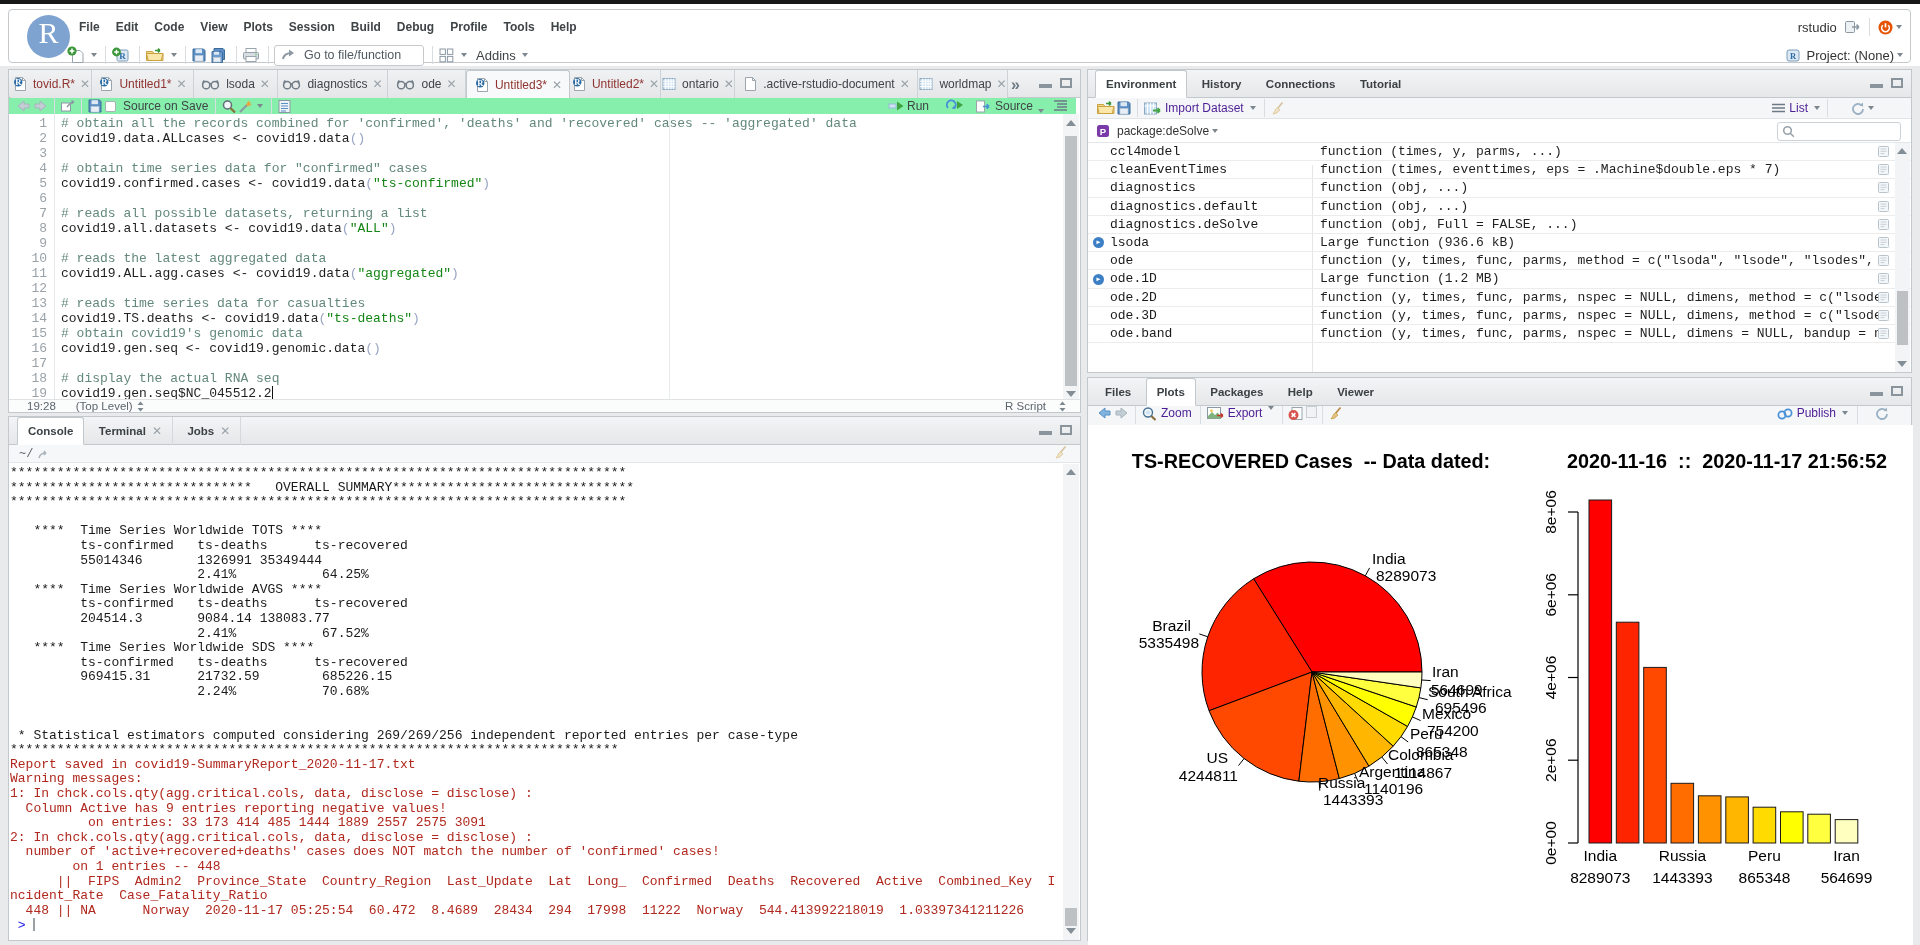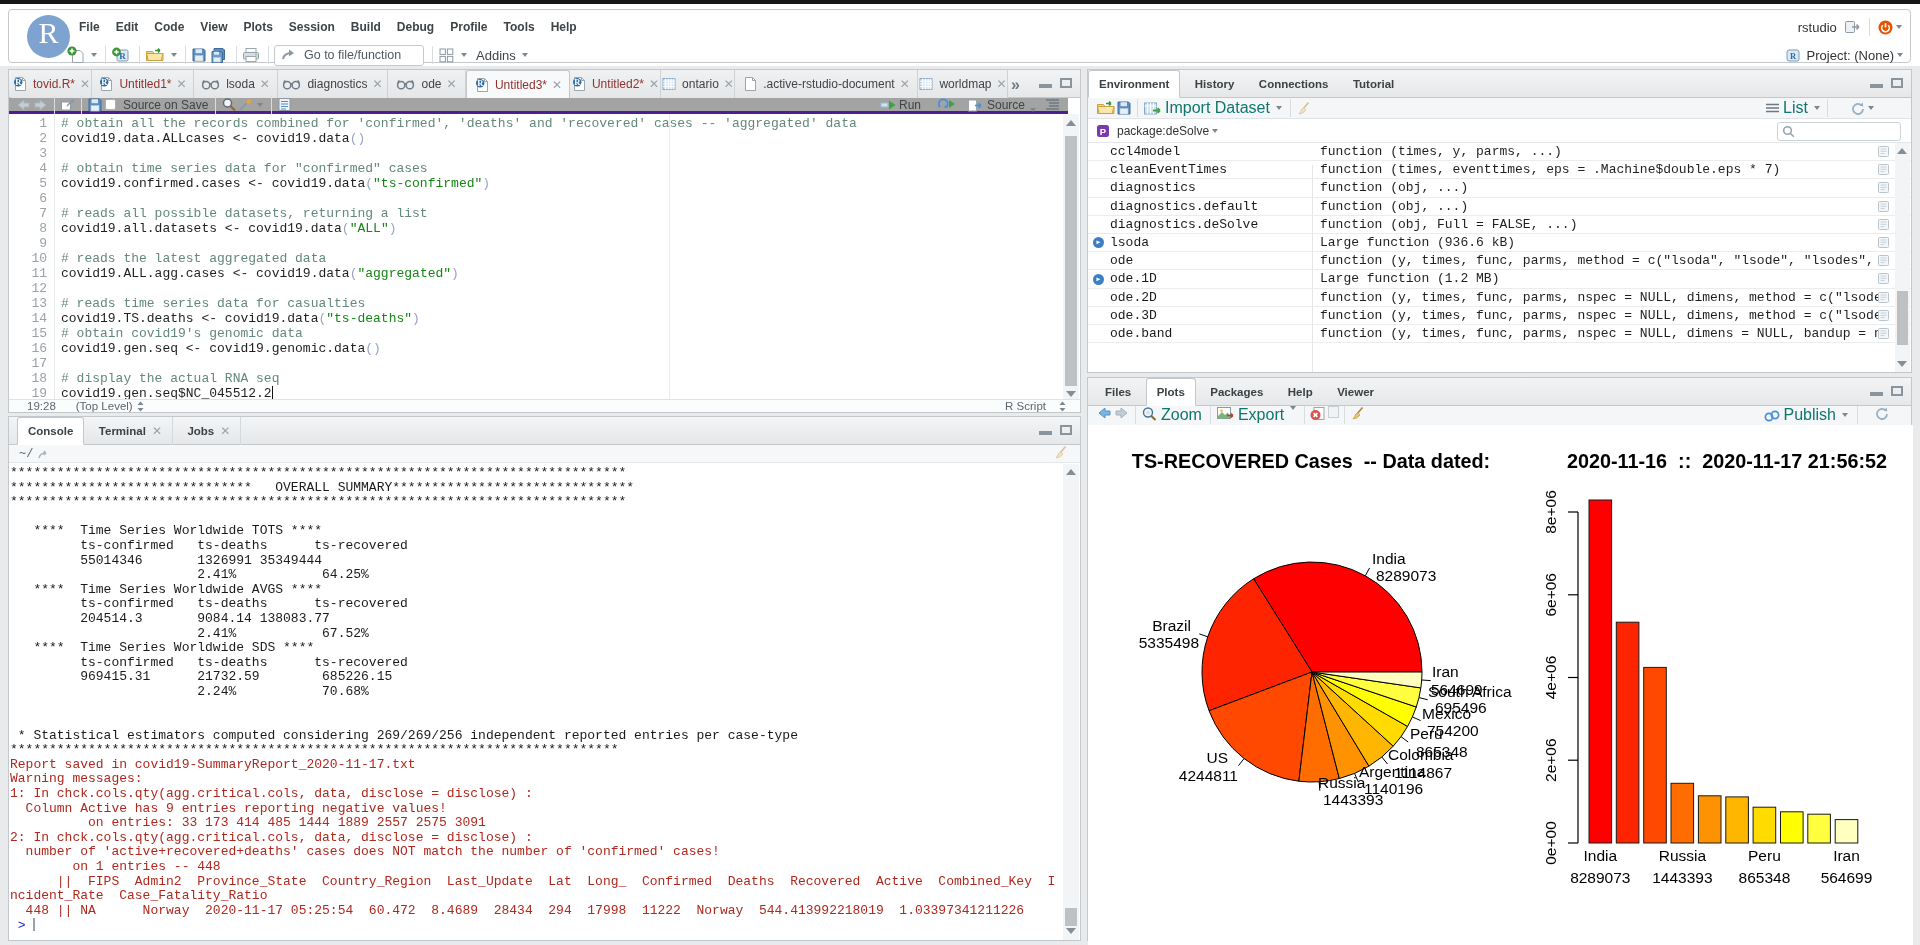--- a/index.html
+++ b/index.html
@@ -39,22 +39,22 @@
 .ptab{height:28px;display:inline-flex;align-items:center;padding:0 10px;font-size:11.5px;
  font-weight:bold;color:#3c4144}
 .ptab.sep{border-right:1px solid #d4d9dc}
 .ptab.active{background:#fff;border:1px solid #c3c8cc;border-bottom:1px solid #fff;border-radius:3px 3px 0 0}
 .ptab .x{color:#9aa3aa;font-weight:normal;margin-left:6px;font-size:12px}
 .minmax{position:absolute;top:7px;right:8px;display:flex;align-items:center}
 .minmax .mn{width:13px;height:4px;background:#8a949c;margin-right:8px;margin-top:7px}
 .minmax .mx{width:12px;height:10px;border:2px solid #8a949c}
 
 
-#edittoolbar{position:absolute;left:0;top:28px;right:12px;height:18px;background:#a3a3a3;
- border-bottom:5px solid #4c1d95;display:flex;align-items:center;padding-left:6px}
+#edittoolbar{position:absolute;left:0;top:28px;right:4px;height:18px;background:#86efac;
+ border-bottom:2px solid #4c1d95;display:flex;align-items:center;padding-left:6px}
 #edittoolbar .lbl{font-size:12px;color:#3f4447;margin:0 2px}
 #srcchk{width:11px;height:11px;border:1px solid #a8b1b8;background:#fff;border-radius:2px;margin:0 5px 0 2px}
 #codearea{position:absolute;left:0;top:44px;width:1062px;height:286px;overflow:hidden;background:#fff}
 #gutter{position:absolute;left:0;top:2px;width:38px;text-align:right;color:#9aa2a8}
 #gutter .gl,#code .cl{height:15px;line-height:15px;font-family:"Liberation Mono",monospace;font-size:13px;white-space:pre}
 #gutterline{position:absolute;left:45px;top:0;width:1px;height:286px;background:#e6e9eb}
 #code{position:absolute;left:52px;top:2px;color:#1f1f1f}
 #marginline{position:absolute;left:660px;top:0;width:1px;height:286px;background:#e9eced}
 .cm{color:#63887c}.st{color:#158515}.pr{color:#9aa5c4}
 .cursor{display:inline-block;width:1.5px;height:13px;background:#111;vertical-align:-2px}
@@ -74,21 +74,21 @@
 #context{position:absolute;left:1px;top:49px;width:1052px;font-family:"Liberation Mono",monospace;
  font-size:13px;color:#1a1a1a}
 .cnl{height:14.6px;line-height:14.6px;white-space:pre}
 .cnl.red{color:#b0281e}
 .prompt{color:#1717e8}
 .ccursor{display:inline-block;width:2px;height:13px;background:#9aa2a8;vertical-align:-2px}
 
 
 #envtoolbar{position:absolute;left:0;top:28px;right:0;height:21px;background:#f4f6f7;
  border-bottom:1px solid #e0e4e6;display:flex;align-items:center;padding-left:8px}
-#envtoolbar .lbl,#plotstoolbar .lbl{font-size:16px;color:#0f766e;margin:0 3px}
+#envtoolbar .lbl,#plotstoolbar .lbl{font-size:12px;color:#4c1d95;margin:0 3px}
 #pkgrow{position:absolute;left:0;top:49px;right:0;height:24px;background:#fff;border-bottom:1px solid #e4e7e9;
  display:flex;align-items:center;padding-left:8px;font-size:12px;color:#333}
 #envsearch{position:absolute;right:10px;top:2.5px;width:124px;height:19px;border:1px solid #ccd2d6;
  border-radius:3px;background:#fff;display:flex;align-items:center;padding-left:4px}
 #envgrid{position:absolute;left:0;top:73px;right:0;bottom:0;background:#fff;overflow:hidden}
 #envhdr{height:22px;line-height:22px;font-family:"Liberation Mono",monospace;font-size:13px;color:#2a2a2a;
  padding-left:6px;border-bottom:1px solid #e6e6e6}
 .erow{position:relative;height:18.2px;border-bottom:1px solid #ececec;font-family:"Liberation Mono",monospace;font-size:13px}
 .ename{position:absolute;left:22px;top:0;height:18px;line-height:18px;color:#1a1a1a;white-space:pre}
 .eval{position:absolute;left:232px;top:0;height:18px;line-height:18px;color:#1f1f1f;white-space:pre;width:574px;overflow:hidden}
@@ -457,21 +457,21 @@
     </div>
  <div class="sbtrack" style="right:1px;top:47px;width:16px;height:476px">
    <div class="sbarrow up" style="left:3px;top:5px"></div>
    <div class="sbthumb" style="left:2px;top:444px;width:12px;height:18px"></div>
    <div class="sbarrow dn" style="left:3px;bottom:6px"></div>
  </div>
 </div>
 
 <div class="pane" id="envpane" style="left:1087px;top:69px;width:825px;height:304px">
  <div class="tabstrip">
-   <span class="ptab active" style="">Environment</span>
+   <span class="ptab active" style="margin-left:7px">Environment</span>
    <span class="ptab">History</span>
    <span class="ptab">Connections</span>
    <span class="ptab">Tutorial</span>
  </div>
  <div class="minmax">
       <span class="mn"></span>
       <span class="mx"></span>
     </div>
  <div id="envtoolbar">
    <svg width="20" height="16" viewBox="0 0 20 16">

